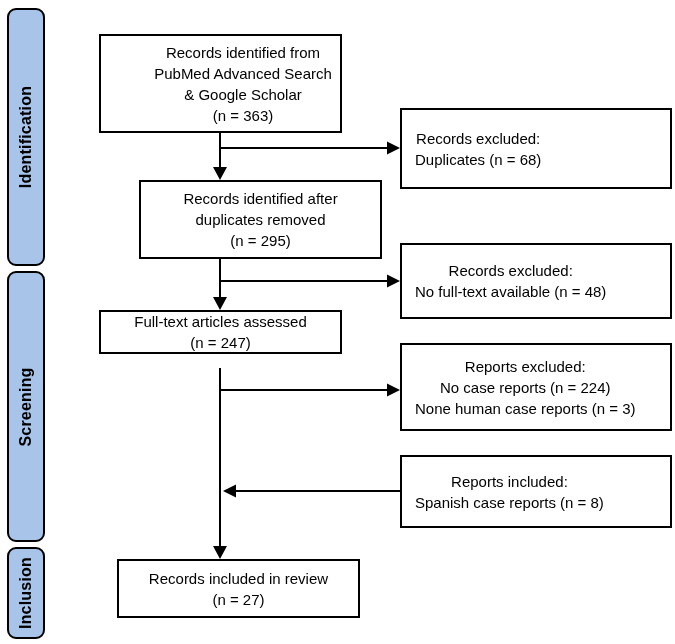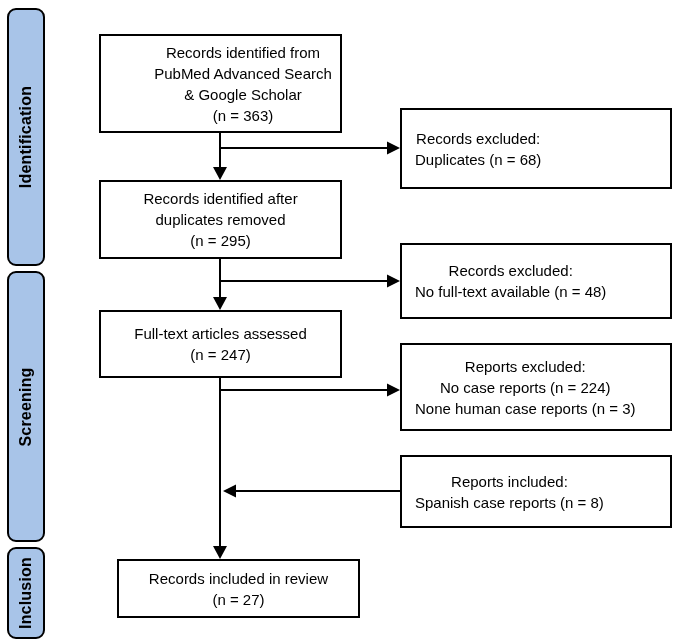--- a/index.html
+++ b/index.html
@@ -68,22 +68,22 @@
     justify-content: flex-start;
     text-align: center;
     padding-left: 13px;
   }
   .box-text {
     font-size: 15px;
     line-height: 21px;
     white-space: pre-line;
   }
   .box-identified         { top: 34px;  height: 99px; padding-left: 45px; }
-  .box-duplicates-removed { top: 180px; height: 79px; }
-  .box-fulltext-assessed  { top: 310px; height: 68px; }
+  .box-duplicates-removed { top: 180px; height: 79px; margin-left: 40px; }
+  .box-fulltext-assessed  { top: 310px; height: 44px; }
   .box-records-included   { top: 559px; height: 59px; margin-left: 18px; }
   .box-excluded-duplicates { top: 108px; height: 81px; }
   .box-excluded-nofulltext { top: 243px; height: 76px; }
   .box-reports-excluded    { top: 343px; height: 88px; }
   .box-reports-included    { top: 455px; height: 73px; }
 </style>
 </head>
 <body>
 
 <div class="canvas">

